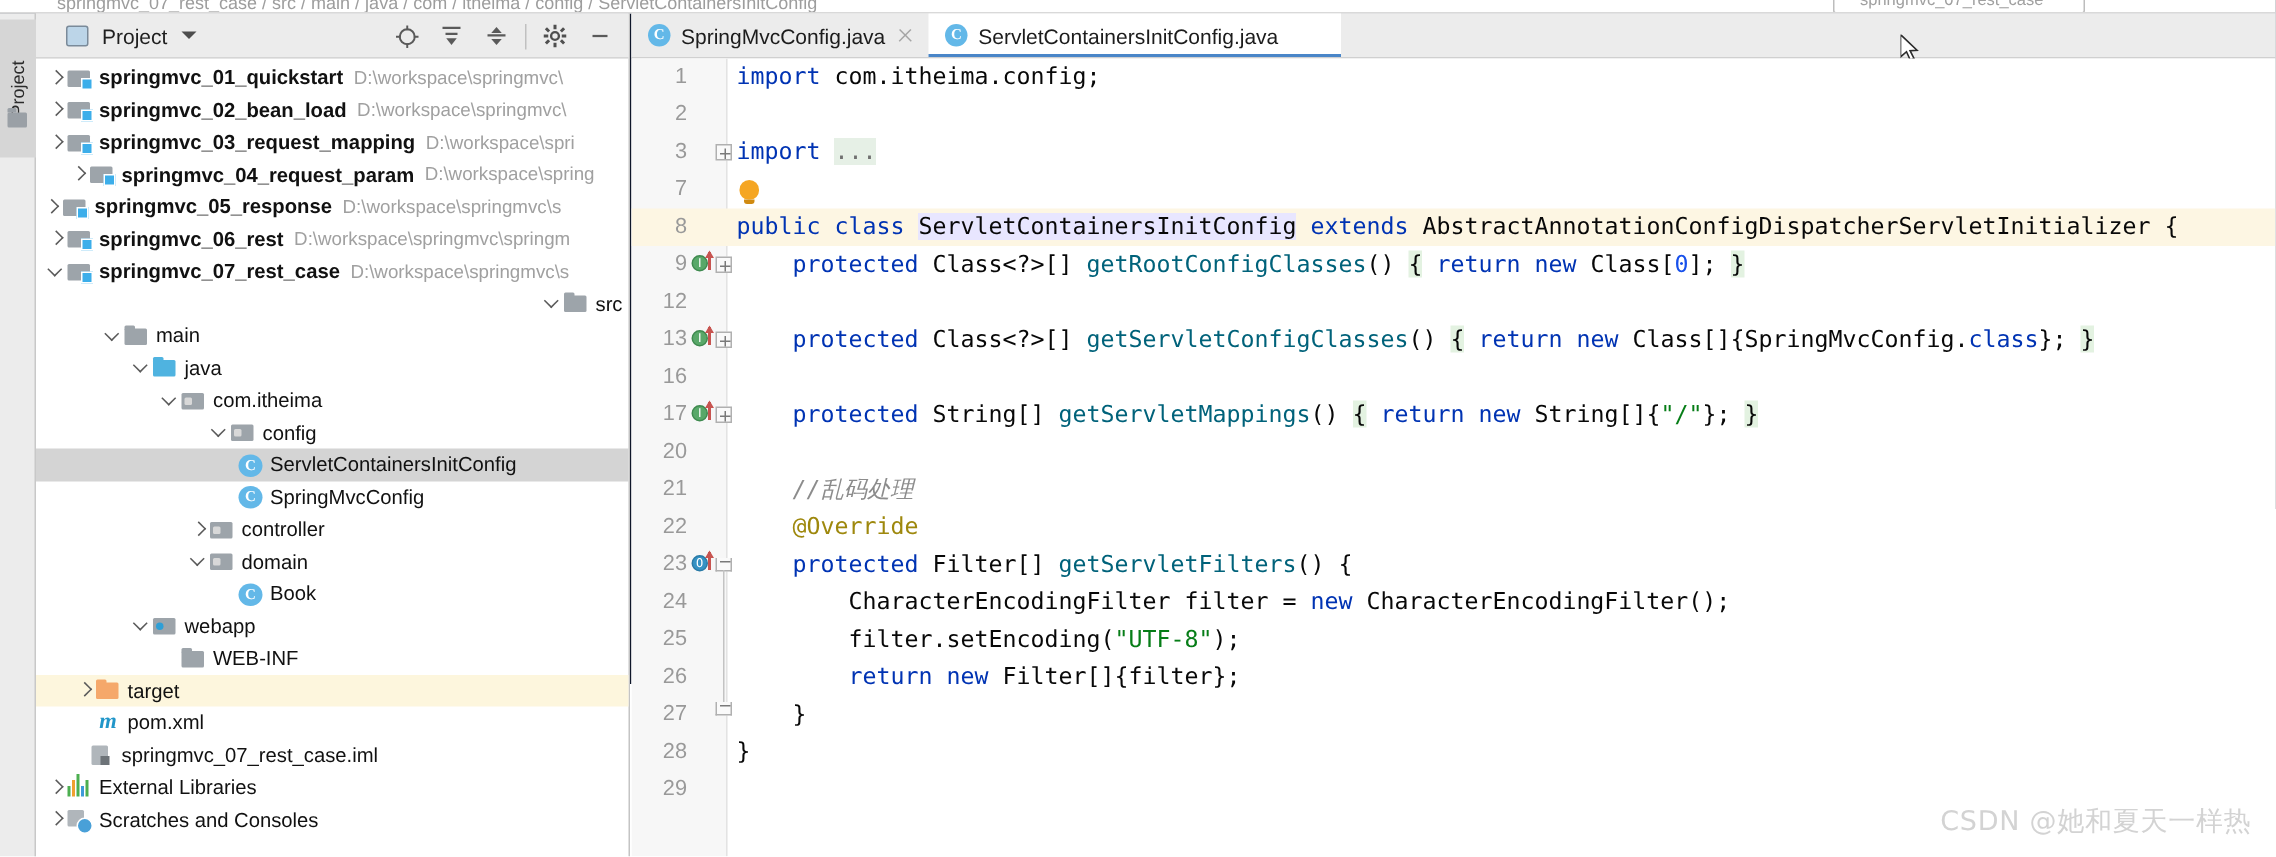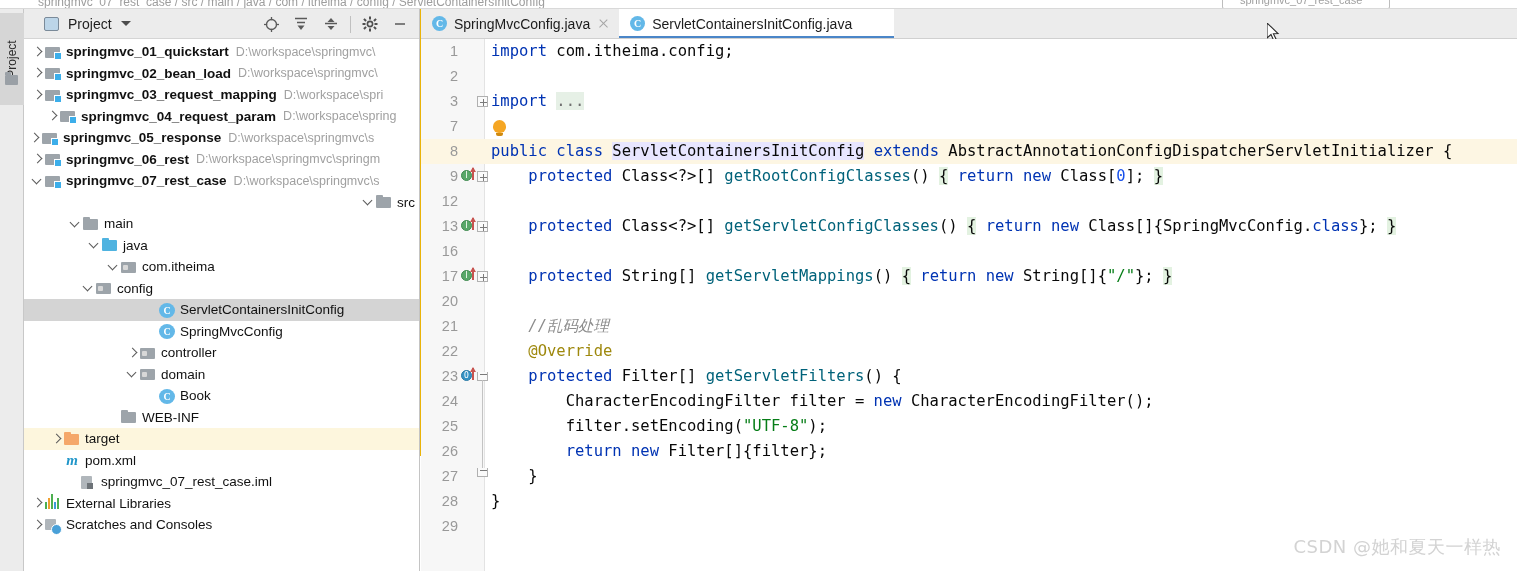--- a/index.html
+++ b/index.html
@@ -2,21 +2,21 @@
 <html><head>
 <meta charset="utf-8">
 <style>
   * { box-sizing: border-box; margin: 0; padding: 0; }
   html, body {
     width: 1517px; height: 571px;
     background: #ffffff;
     font-family: "Liberation Sans", sans-serif;
     overflow: hidden;
   }
-  #app { position: relative; width: 1517px; height: 456px; background: #eab308; }
+  #app { position: relative; width: 1517px; height: 456px; background: #0f172a; }
 
   
   .top-strip {
     position: absolute; top: 0; left: 0; width: 1517px; height: 9px;
     background: #ffffff; overflow: hidden;
     border-bottom: 1px solid #d9d9d9;
   }
   .top-strip .crumb-ghost {
     position: absolute; top: -5px; left: 38px;
     font-size: 12px; color: #9d9d9d; white-space: nowrap;
@@ -455,21 +455,21 @@
         <div class="row" style="padding-left: 64px;">
           <span class="arrow down"></span>
           <span class="ic srcfolder"></span>
           <span class="label">java</span>
         </div>
         <div class="row" style="padding-left: 83px;">
           <span class="arrow down"></span>
           <span class="ic pkg"></span>
           <span class="label">com.itheima</span>
         </div>
-        <div class="row" style="padding-left: 58px;">
+        <div class="row" style="padding-left: 116px;">
           <span class="arrow down"></span>
           <span class="ic pkg"></span>
           <span class="label">config</span>
         </div>
         <div class="row selected" style="padding-left: 121px;">
           <span class="arrow "></span>
           <span class="ic javaclass">C</span>
           <span class="label">ServletContainersInitConfig</span>
         </div>
         <div class="row" style="padding-left: 121px;">
@@ -485,36 +485,41 @@
         <div class="row" style="padding-left: 102px;">
           <span class="arrow down"></span>
           <span class="ic pkg"></span>
           <span class="label">domain</span>
         </div>
         <div class="row" style="padding-left: 121px;">
           <span class="arrow "></span>
           <span class="ic javaclass">C</span>
           <span class="label">Book</span>
         </div>
+        <div class="row" style="padding-left: 64px;">
+          <span class="arrow down"></span>
+          <span class="ic webroot"></span>
+          <span class="label">webapp</span>
+        </div>
         <div class="row" style="padding-left: 83px;">
           <span class="arrow "></span>
           <span class="ic folder"></span>
           <span class="label">WEB-INF</span>
         </div>
         <div class="row excluded" style="padding-left: 26px;">
           <span class="arrow right"></span>
           <span class="ic exfolder"></span>
           <span class="label">target</span>
         </div>
         <div class="row" style="padding-left: 26px;">
           <span class="arrow "></span>
           <span class="ic maven">m</span>
           <span class="label">pom.xml</span>
         </div>
-        <div class="row" style="padding-left: 42px;">
+        <div class="row" style="padding-left: 22px;">
           <span class="arrow "></span>
           <span class="ic iml"></span>
           <span class="label">springmvc_07_rest_case.iml</span>
         </div>
         <div class="row" style="padding-left: 7px;">
           <span class="arrow right"></span>
           <span class="ic libs">
             <i style="background: rgb(76, 175, 80); height: 7px;"></i>
             <i style="background: rgb(240, 160, 48); height: 11px;"></i>
             <i style="background: rgb(76, 175, 80); height: 15px;"></i>

